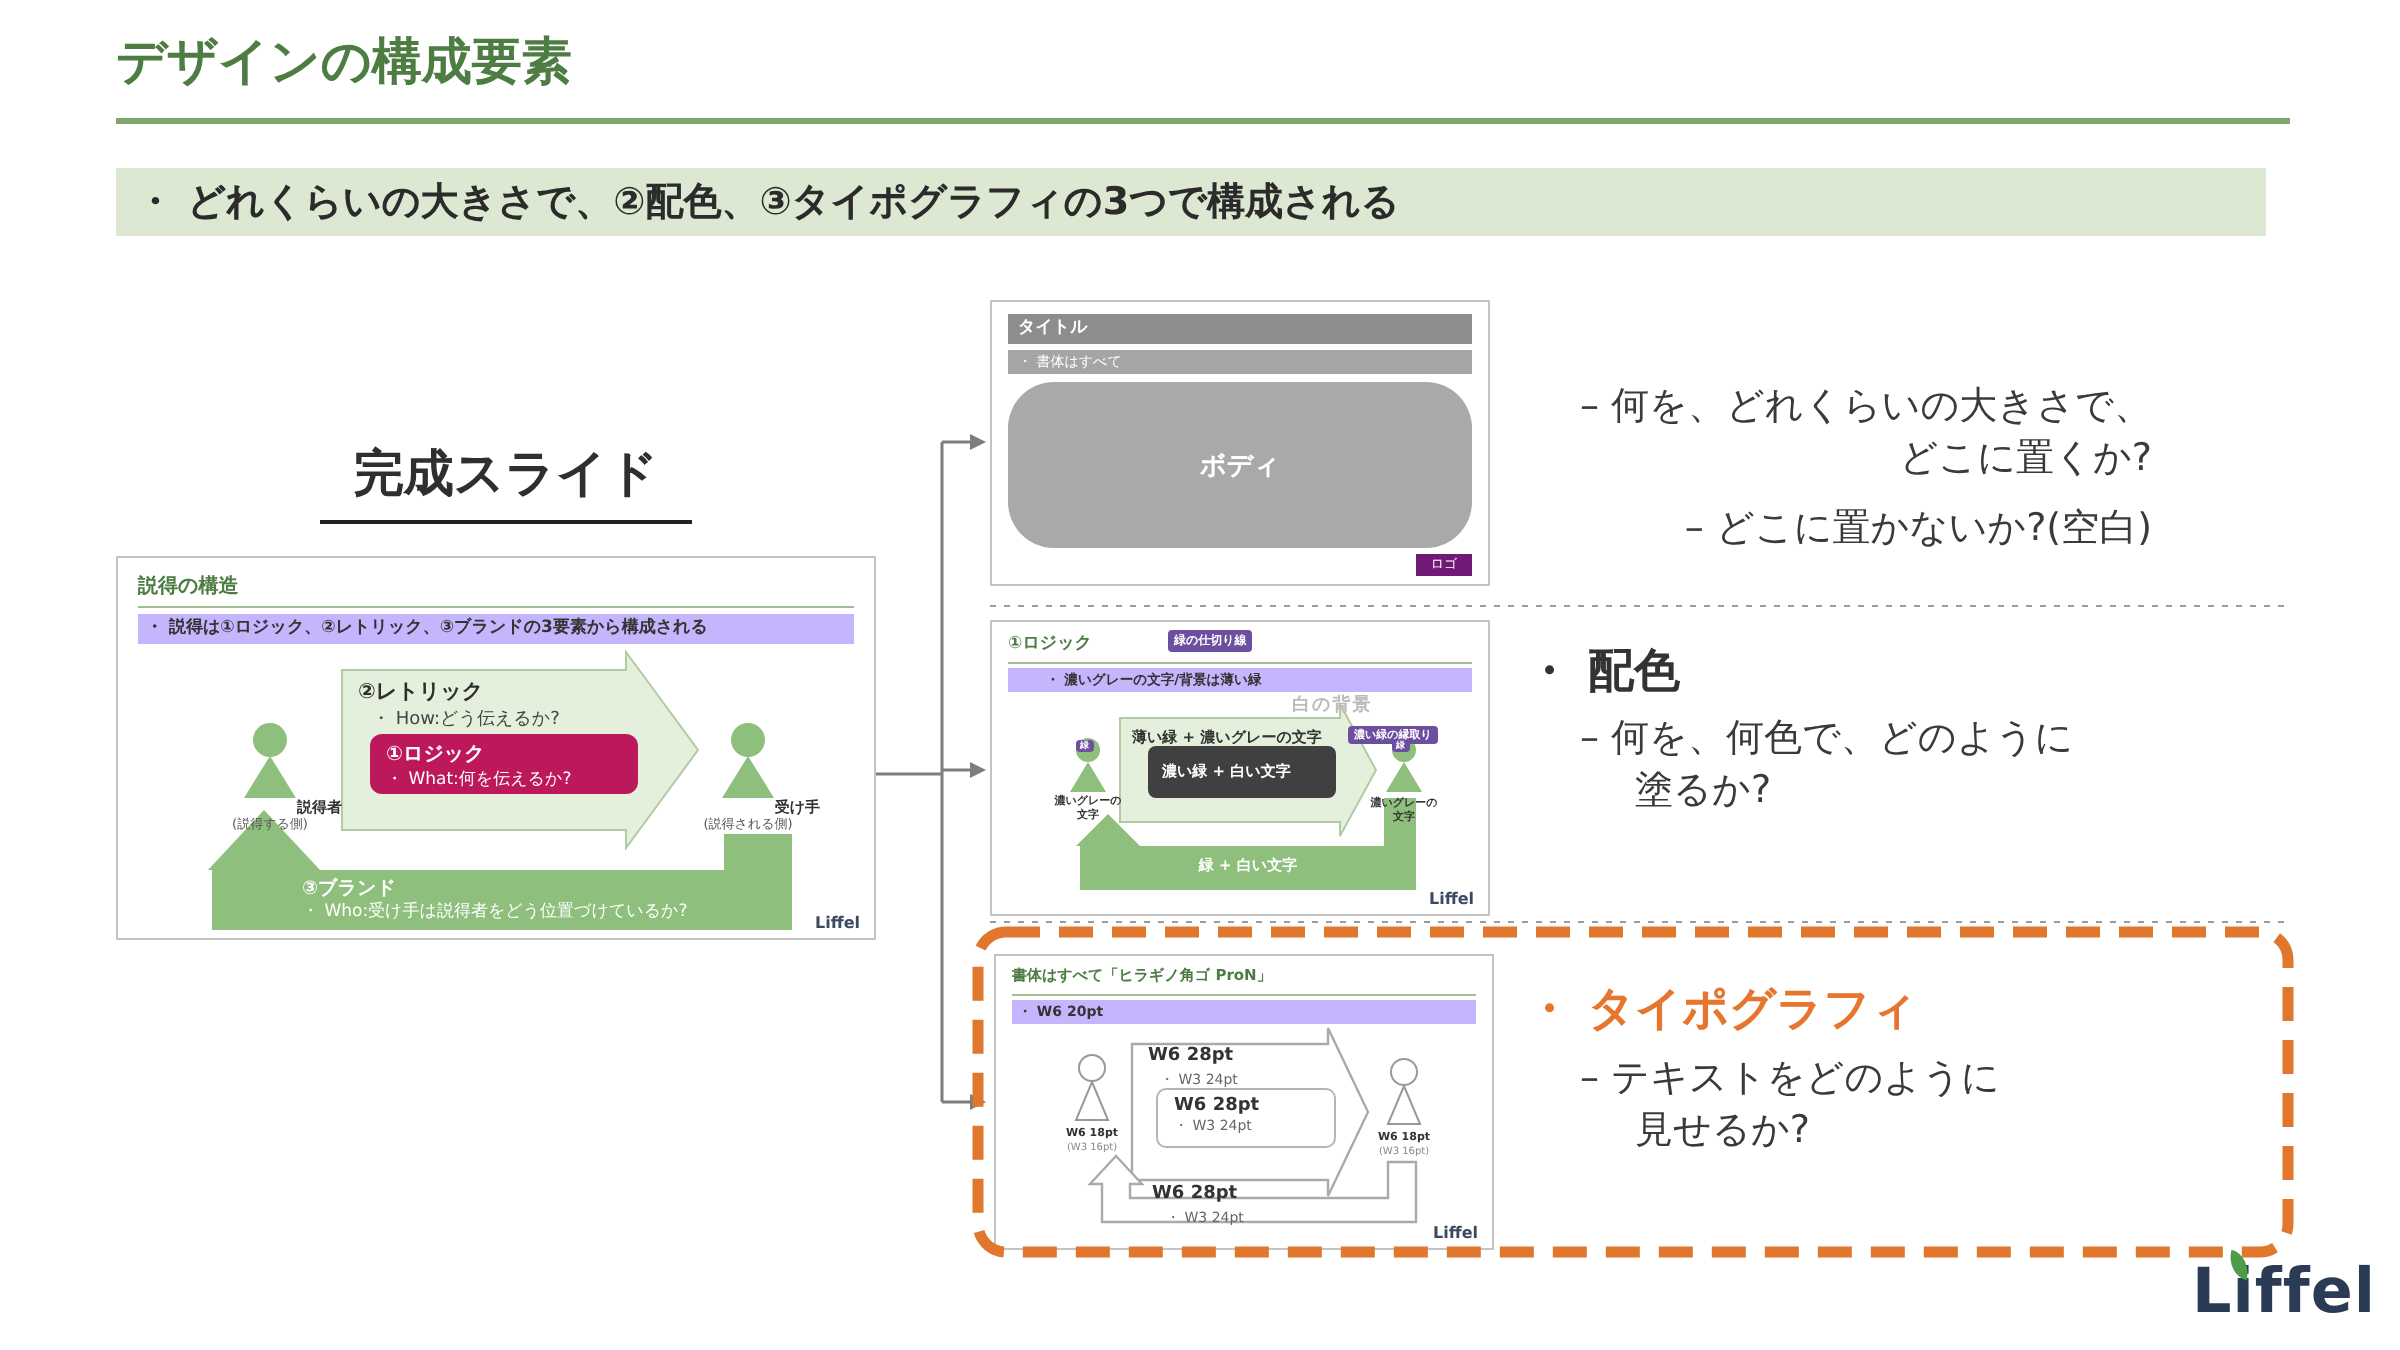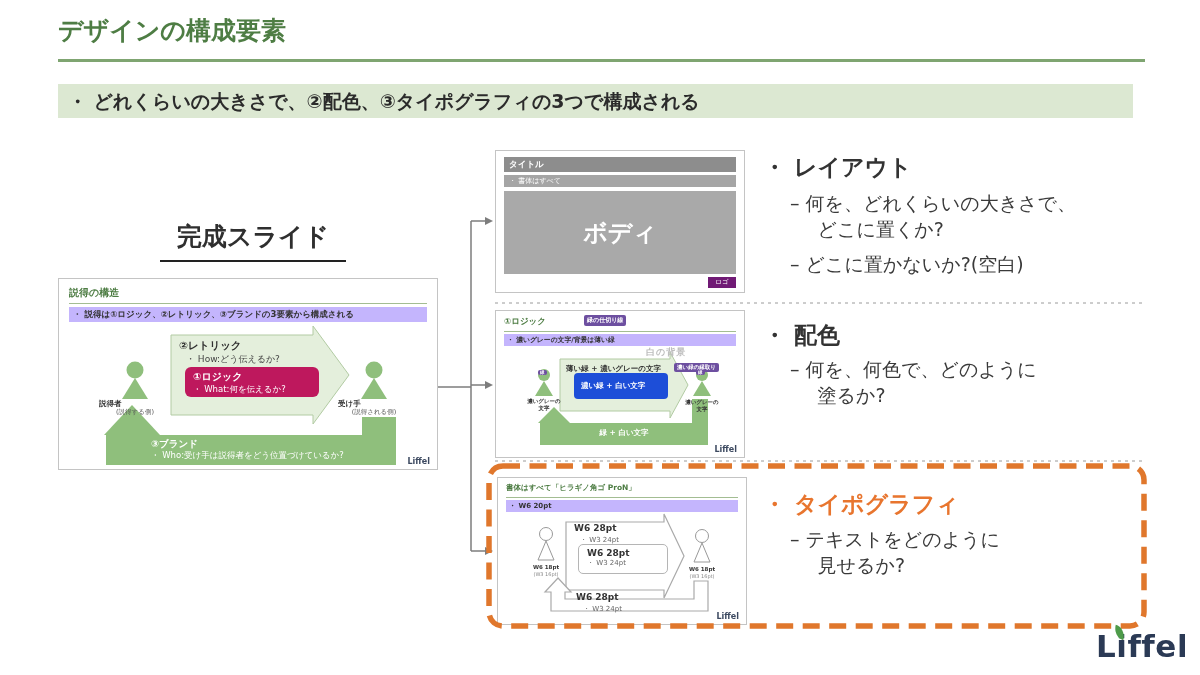--- a/index.html
+++ b/index.html
@@ -37,44 +37,44 @@
   
   #persuasion { left:58px; top:278px; width:380px; height:192px; }
   #persuasion .m-title { left:10px; top:7px; font-size:10px; }
   #persuasion .m-rule  { left:10px; right:10px; top:24px; }
   #persuasion .m-banner{ left:10px; right:10px; top:28px; height:15px; font-size:8.5px; line-height:15px; padding-left:4px; }
   .rhet-title { left:120px; top:60px; font-size:10.5px; font-weight:bold; color:#2f2f2f; }
   .rhet-point { left:127px; top:74px; font-size:9px; color:#444; }
   .logic-box  { position:absolute; left:126px; top:88px; width:134px; height:30px; background:#be185d; border-radius:6px; color:#fff; padding:3px 0 0 8px; }
   .logic-title{ font-size:10px; font-weight:bold; }
   .logic-point{ font-size:8.5px; }
-  .p-label { position:absolute; width:72px; text-align:left; font-size:7.5px; font-weight:bold; color:#333; }
+  .p-label { position:absolute; width:72px; text-align:right; font-size:7.5px; font-weight:bold; color:#333; }
   .p-sub   { position:absolute; width:72px; text-align:center; font-size:6.5px; color:#555; }
   .brand-title { left:92px; top:159px; font-size:9.5px; font-weight:bold; color:#fff; }
   .brand-point { left:92px; top:171px; font-size:8.5px; color:#fff; }
 
   
   #layout-slide { left:495px; top:150px; width:250px; height:143px; }
   .lt-title { position:absolute; left:8px; top:6px; right:8px; height:15px; background:#8d8d8d; color:#fff; font-size:8.5px; font-weight:bold; line-height:15px; padding-left:5px; }
   .lt-msg   { position:absolute; left:8px; top:24px; right:8px; height:12px; background:#a5a5a5; color:#fff; font-size:7px; line-height:12px; padding-left:5px; }
-  .lt-body  { position:absolute; left:8px; top:40px; right:8px; bottom:18px; background:#a9a9a9; color:#fff; font-size:24px; font-weight:bold; display:flex; align-items:center; justify-content:center; }
+  .lt-body  { position:absolute; left:8px; top:40px; right:8px; bottom:18px; background:#a9a9a9; color:#fff; font-size:13px; font-weight:bold; display:flex; align-items:center; justify-content:center;border-radius:23px; }
   .lt-logo  { position:absolute; right:8px; bottom:4px; width:28px; height:11px; background:#701a75; color:#fff; font-size:6.5px; text-align:center; line-height:11px; }
 
   
   #color-slide { left:495px; top:310px; width:250px; height:148px; }
   #color-slide .m-title { left:8px; top:5px; font-size:8.5px; }
   #color-slide .m-rule  { left:8px; right:8px; top:20px; }
-  #color-slide .m-banner{ left:8px; right:8px; top:23px; height:12px; font-size:6.8px; line-height:12px; padding-left:3px; }
+  #color-slide .m-banner{ left:8px; right:8px; top:23px; height:12px; font-size:6.8px; line-height:12px; padding-left:19px; }
   .badge { position:absolute; background:#6d4fa0; color:#fff; border-radius:2px; padding:1px 3px; font-weight:bold; }
   .divider-badge { left:88px; top:4px; font-size:6px; }
   .edge-badge { left:178px; top:52px; font-size:5.5px; }
   .head-badge { font-size:4.5px; padding:0 2px; }
   .white-bg-note { left:150px; top:35px; color:#bcbcbc; font-weight:bold; font-size:9px; letter-spacing:1px; }
   .cs-arrow-label { left:70px; top:53px; font-size:7.5px; font-weight:bold; color:#333; }
-  .cs-darkbox { position:absolute; left:78px; top:62px; width:94px; height:26px; background:#1d4ed8; border-radius:4px; color:#fff; font-size:7.5px; font-weight:bold; line-height:26px; padding-left:7px; }
+  .cs-darkbox { position:absolute; left:78px; top:62px; width:94px; height:26px; background:#404040; border-radius:4px; color:#fff; font-size:7.5px; font-weight:bold; line-height:26px; padding-left:7px; }
   .cs-plabel { position:absolute; width:48px; text-align:center; font-size:5.5px; font-weight:bold; color:#333; line-height:1.3; }
   .cs-bottom-label { left:44px; top:117px; width:168px; text-align:center; font-size:7.5px; font-weight:bold; color:#fff; }
 
   
   #typo-slide { left:497px; top:477px; width:250px; height:148px; }
   #typo-slide .m-title { left:8px; top:5px; font-size:7.5px; }
   #typo-slide .m-rule  { left:8px; right:8px; top:19px; }
   #typo-slide .m-banner{ left:8px; right:8px; top:22px; height:12px; font-size:7px; line-height:12px; padding-left:3px; }
   .ty-arrow-title { left:76px; top:45px; font-size:9px; font-weight:bold; color:#333; }
   .ty-arrow-point { left:82px; top:57px; font-size:7px; color:#666; }
@@ -150,22 +150,21 @@
     <div class="mtxt brand-point">・ Who:受け手は説得者をどう位置づけているか?</div>
     <div class="m-logo">Liffel</div>
   </div>
 
   <div class="mini" id="layout-slide">
     <div class="lt-title">タイトル</div>
     <div class="lt-msg">・ 書体はすべて</div>
     <div class="lt-body">ボディ</div>
     <div class="lt-logo">ロゴ</div>
   </div>
-  <div class="desc-label" style="top:152px;">・ レイアウト</div>
-  <div class="desc-points" style="top:190px;">
+  <div class="desc-points" style="top:190px;text-align:right;">
     <div class="point">– 何を、どれくらいの大きさで、
 どこに置くか?</div>
     <div class="point">– どこに置かないか?(空白)</div>
   </div>
 
   <div class="mini" id="color-slide">
     <svg width="248" height="146" viewBox="0 0 248 146">
       <path d="M64,48 H174 V41 L192,74 L174,107 V100 H64 Z" fill="#e4efdc" stroke="#b2cba3" stroke-width="1"></path>
       <g fill="#8fbf7c">
         <circle cx="48" cy="64" r="6"></circle>

